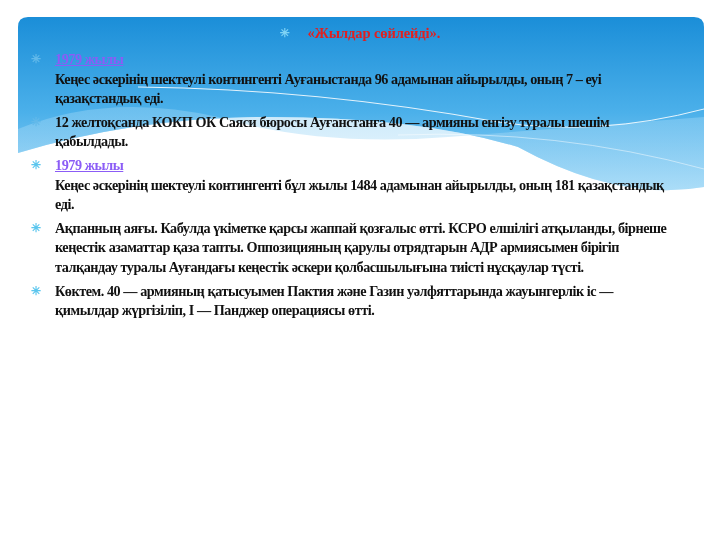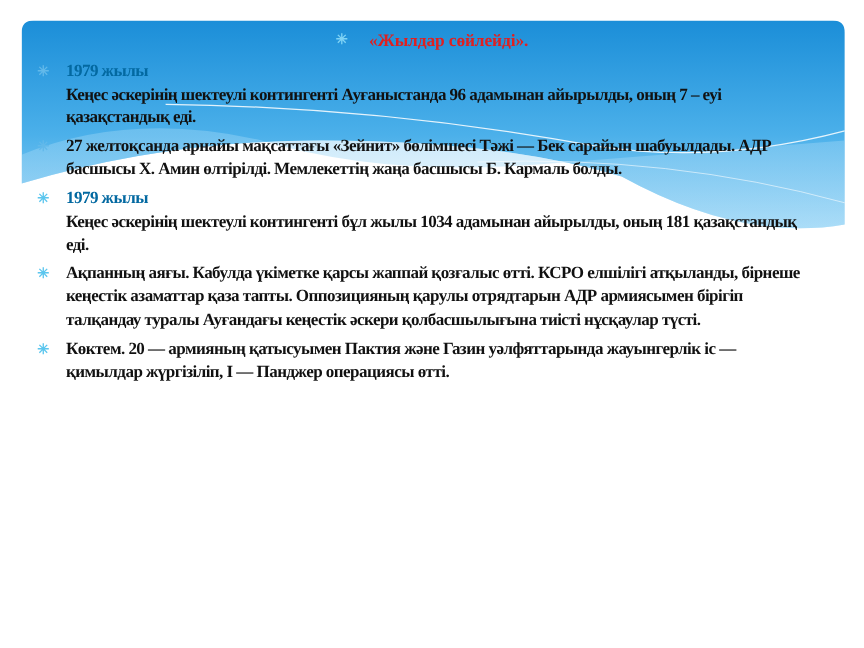--- a/index.html
+++ b/index.html
@@ -76,21 +76,22 @@
     .item .bullet {
       position: absolute;
       left: 0;
       top: 0;
       color: #5bc6ee;
       font-size: 12px;
       line-height: 19.6px;
     }
     .item .bullet.faint { color: #62b9ea; }
     .year-link {
-      color: #0369a1;
+      color: #8b5cf6;
+      text-decoration: underline;
       cursor: pointer;
     }
     .line { display: block; }
   </style>
 </head>
 <body>
 
 <div class="slide">
 
   <svg class="bg-panel" viewBox="0 0 686 190" preserveAspectRatio="none">
@@ -123,36 +124,36 @@
       <li class="item">
         <span class="bullet faint">✳</span>
         <span class="line">
           <a class="year-link">1979 жылы</a>
         </span>
         <span class="line">Кеңес әскерінің шектеулі контингенті Ауғаныстанда 96 адамынан айырылды, оның 7 – еуі қазақстандық еді.</span>
       </li>
 
       <li class="item">
         <span class="bullet faint">✳</span>
-        <span class="line">27 желтоқсанда арнайы мақсаттағы «Зейнит» бөлімшесі Тәжі — Бек сарайын шабуылдады. АДР басшысы Х. Амин өлтірілді. Мемлекеттің жаңа басшысы Б. Кармаль болды.</span>
+        <span class="line">12 желтоқсанда КОКП ОК Саяси бюросы Ауғанстанға 40 — армияны енгізу туралы шешім қабылдады.</span>
       </li>
 
       <li class="item">
         <span class="bullet">✳</span>
         <span class="line">
           <a class="year-link">1979 жылы</a>
         </span>
-        <span class="line">Кеңес әскерінің шектеулі контингенті бұл жылы 1034 адамынан айырылды, оның 181 қазақстандық еді.</span>
+        <span class="line">Кеңес әскерінің шектеулі контингенті бұл жылы 1484 адамынан айырылды, оның 181 қазақстандық еді.</span>
       </li>
 
       <li class="item">
         <span class="bullet">✳</span>
         <span class="line">Ақпанның аяғы. Кабулда үкіметке қарсы жаппай қозғалыс өтті. КСРО елшілігі атқыланды, бірнеше кеңестік азаматтар қаза тапты. Оппозицияның қарулы отрядтарын АДР армиясымен бірігіп талқандау туралы Ауғандағы кеңестік әскери қолбасшылығына тиісті нұсқаулар түсті.</span>
       </li>
 
       <li class="item">
         <span class="bullet">✳</span>
-        <span class="line">Көктем. 20 — армияның қатысуымен Пактия және Газин уәлфяттарында жауынгерлік іс — қимылдар жүргізіліп, I — Панджер операциясы өтті.</span>
+        <span class="line">Көктем. 40 — армияның қатысуымен Пактия және Газин уәлфяттарында жауынгерлік іс — қимылдар жүргізіліп, I — Панджер операциясы өтті.</span>
       </li>
 
     </ul>
   </div>
 </div>
 
 </body></html>

